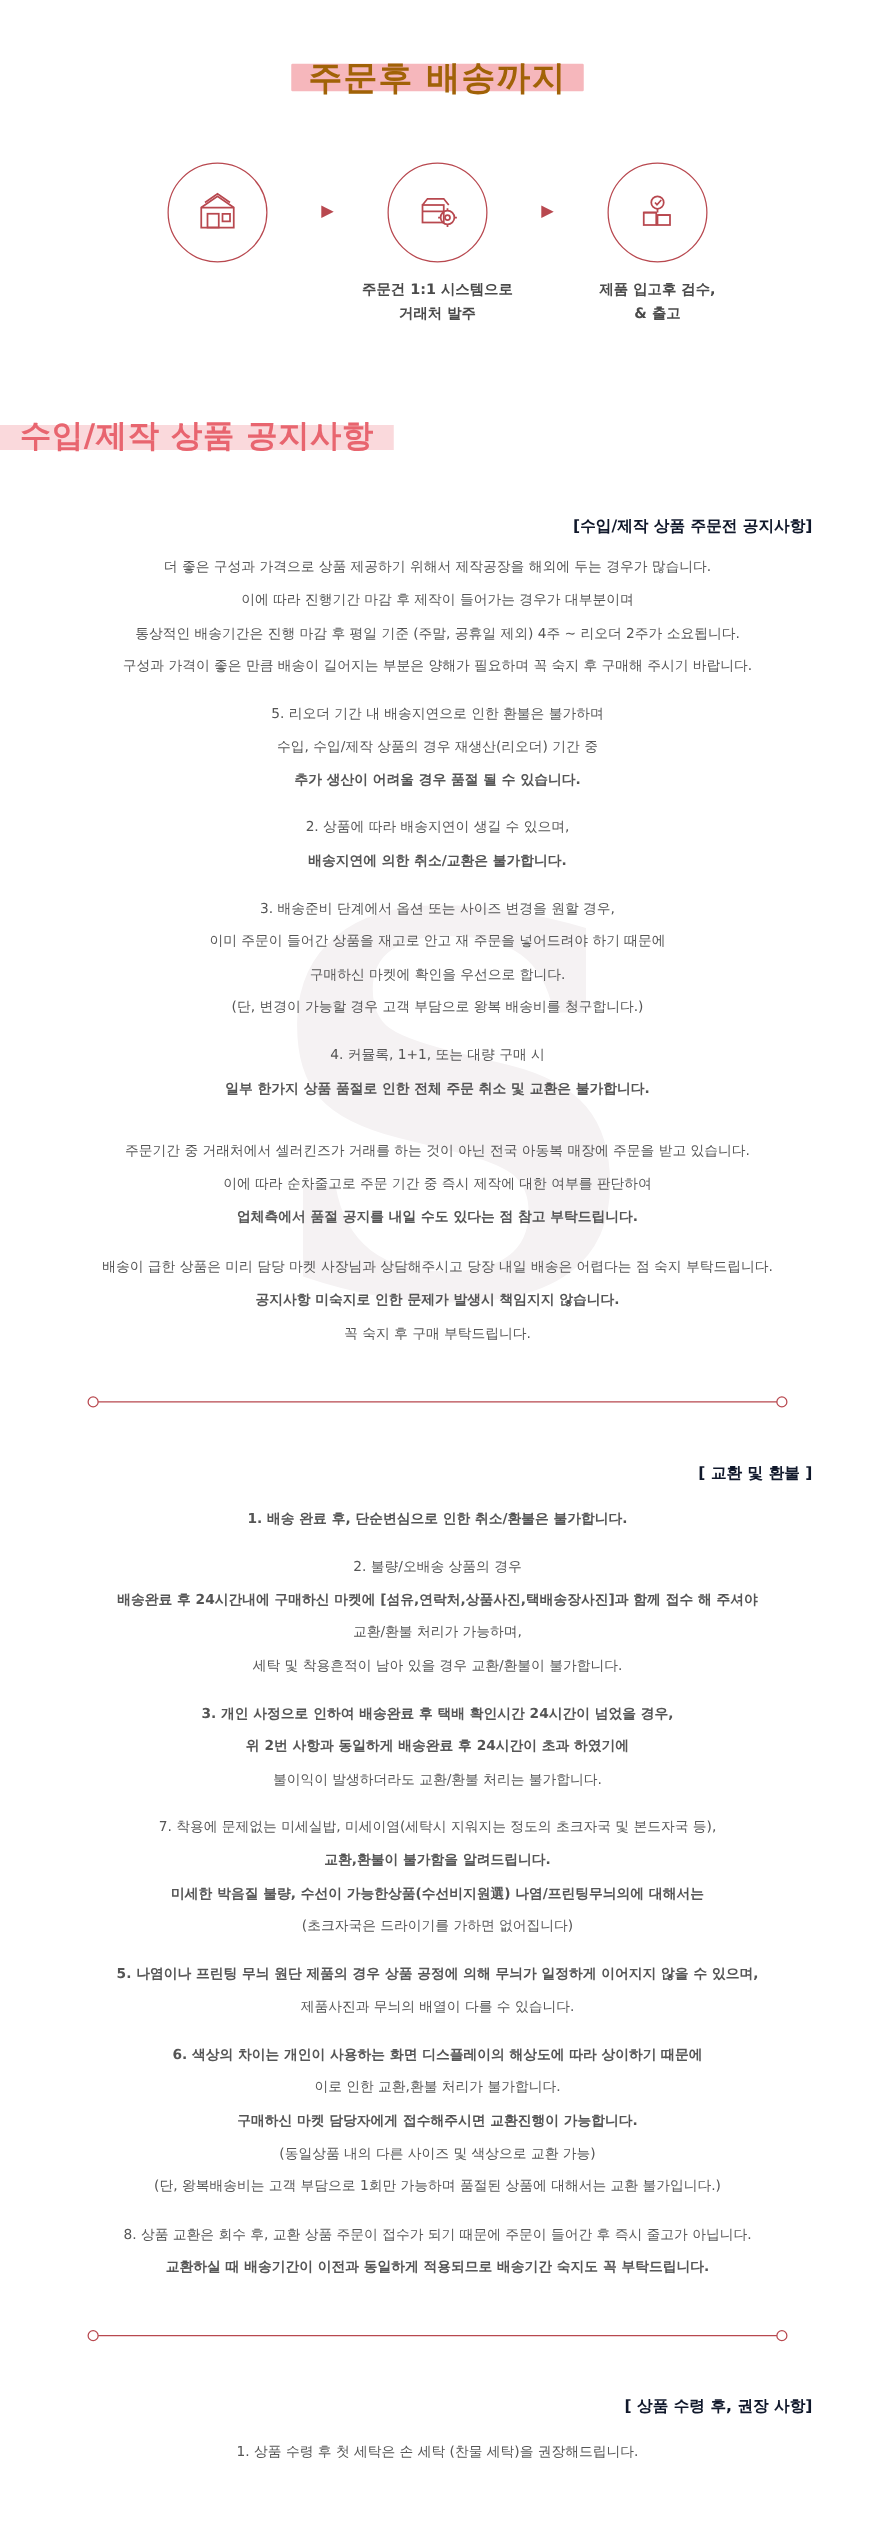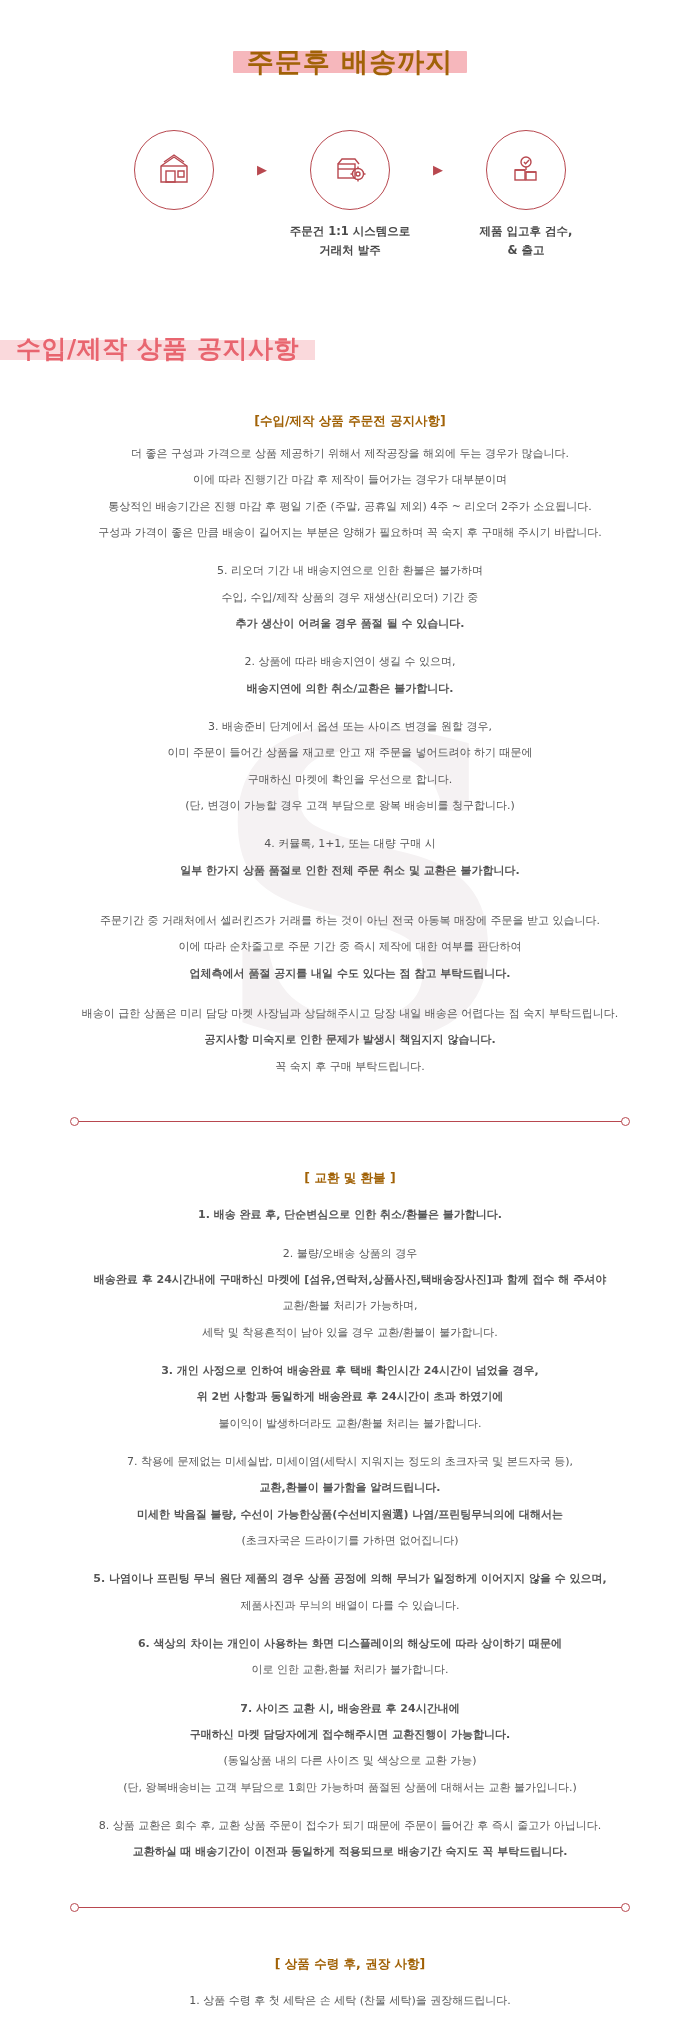--- a/index.html
+++ b/index.html
@@ -121,23 +121,24 @@
 
   
   .block{
     margin:0 auto;
     width:600px;
     text-align:center;
   }
   .hd{
     font-size:12.5px;
     font-weight:bold;
-    color:#a16207;
+    color:#0f172a;
     margin-top:44px;
     margin-bottom:14px;
+    text-align:right;
   }
   p.t{
     font-size:11px;
     line-height:1.85;
     color:#555;
     margin:0 0 6px 0;
   }
   p.t.gap{margin-top:18px;}
   .r{color:#d9343f;}
   .rb{color:#d9343f;font-weight:bold;}
@@ -304,21 +305,20 @@
       <p class="t rb">교환,환불이 불가함을 알려드립니다.</p>
       <p class="t rb">미세한 박음질 불량, 수선이 가능한상품(수선비지원選) 나염/프린팅무늬의에 대해서는</p>
       <p class="t small">(초크자국은 드라이기를 가하면 없어집니다)</p>
 
       <p class="t rb gap">5. 나염이나 프린팅 무늬 원단 제품의 경우 상품 공정에 의해 무늬가 일정하게 이어지지 않을 수 있으며,</p>
       <p class="t">제품사진과 무늬의 배열이 다를 수 있습니다.</p>
 
       <p class="t rb gap">6. 색상의 차이는 개인이 사용하는 화면 디스플레이의 해상도에 따라 상이하기 때문에</p>
       <p class="t">이로 인한 교환,환불 처리가 불가합니다.</p>
 
-      <p class="t rb gap">7. 사이즈 교환 시, 배송완료 후 24시간내에</p>
       <p class="t rb">구매하신 마켓 담당자에게 접수해주시면 교환진행이 가능합니다.</p>
       <p class="t">(동일상품 내의 다른 사이즈 및 색상으로 교환 가능)</p>
       <p class="t small">(단, 왕복배송비는 고객 부담으로 1회만 가능하며 품절된 상품에 대해서는 교환 불가입니다.)</p>
 
       <p class="t gap">8. 상품 교환은 회수 후, 교환 상품 주문이 접수가 되기 때문에 주문이 들어간 후 즉시 줄고가 아닙니다.</p>
       <p class="t rb">교환하실 때 배송기간이 이전과 동일하게 적용되므로 배송기간 숙지도 꼭 부탁드립니다.</p>
     </div>
 
     <div class="divider">
       <div class="line"></div>

